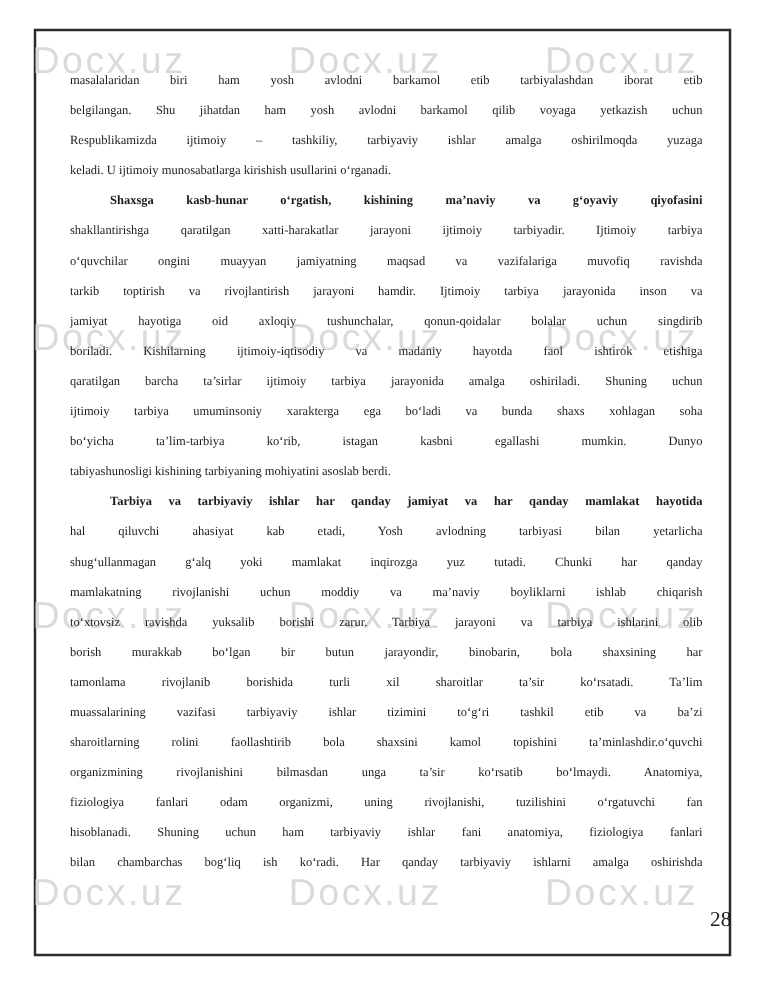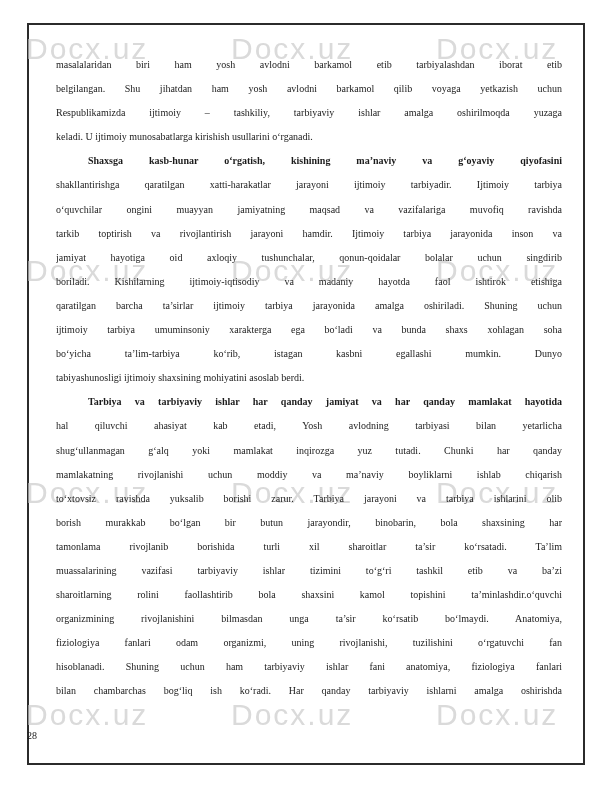--- a/index.html
+++ b/index.html
@@ -57,22 +57,22 @@
     white-space: normal;
     box-sizing: border-box;
   }
   .line.indent { padding-left: 32px; font-weight: bold; }
   .line.end { text-align-last: left; }
   .page-number {
     position: absolute;
     left: 27px;
     top: 729px;
     width: 558px;
-    text-align: left;
-    font-size: 10px;
+    text-align: right;
+    font-size: 17px;
     line-height: 14px;
     color: #1b1b1b;
     z-index: 2;
   }
 </style>
 </head>
 <body>
 
 <div id="page">
 
@@ -100,21 +100,21 @@
 
     <div class="line indent">Shaxsga kasb-hunar oʻrgatish, kishining ma’naviy va gʻoyaviy qiyofasini</div>
     <div class="line">shakllantirishga qaratilgan xatti-harakatlar jarayoni ijtimoiy tarbiyadir. Ijtimoiy tarbiya</div>
     <div class="line">oʻquvchilar ongini muayyan jamiyatning maqsad va vazifalariga muvofiq ravishda</div>
     <div class="line">tarkib toptirish va rivojlantirish jarayoni hamdir. Ijtimoiy tarbiya jarayonida inson va</div>
     <div class="line">jamiyat hayotiga oid axloqiy tushunchalar, qonun-qoidalar bolalar uchun singdirib</div>
     <div class="line">boriladi. Kishilarning ijtimoiy-iqtisodiy va madaniy hayotda faol ishtirok etishiga</div>
     <div class="line">qaratilgan barcha ta’sirlar ijtimoiy tarbiya jarayonida amalga oshiriladi. Shuning uchun</div>
     <div class="line">ijtimoiy tarbiya umuminsoniy xarakterga ega boʻladi va bunda shaxs xohlagan soha</div>
     <div class="line">boʻyicha ta’lim-tarbiya koʻrib, istagan kasbni egallashi mumkin. Dunyo</div>
-    <div class="line end">tabiyashunosligi ijtimoiy shaxsining mohiyatini asoslab berdi.</div>
+    <div class="line end">tabiyashunosligi kishining tarbiyaning mohiyatini asoslab berdi.</div>
 
     <div class="line indent">Tarbiya va tarbiyaviy ishlar har qanday jamiyat va har qanday mamlakat hayotida</div>
     <div class="line">hal qiluvchi ahasiyat kab etadi, Yosh avlodning tarbiyasi bilan yetarlicha</div>
     <div class="line">shugʻullanmagan gʻalq yoki mamlakat inqirozga yuz tutadi. Chunki har qanday</div>
     <div class="line">mamlakatning rivojlanishi uchun moddiy va ma’naviy boyliklarni ishlab chiqarish</div>
     <div class="line">toʻxtovsiz ravishda yuksalib borishi zarur. Tarbiya jarayoni va tarbiya ishlarini olib</div>
     <div class="line">borish murakkab boʻlgan bir butun jarayondir, binobarin, bola shaxsining har</div>
     <div class="line">tamonlama rivojlanib borishida turli xil sharoitlar ta’sir koʻrsatadi. Ta’lim</div>
     <div class="line">muassalarining vazifasi tarbiyaviy ishlar tizimini toʻgʻri tashkil etib va ba’zi</div>
     <div class="line">sharoitlarning rolini faollashtirib bola shaxsini kamol topishini ta’minlashdir.oʻquvchi</div>

